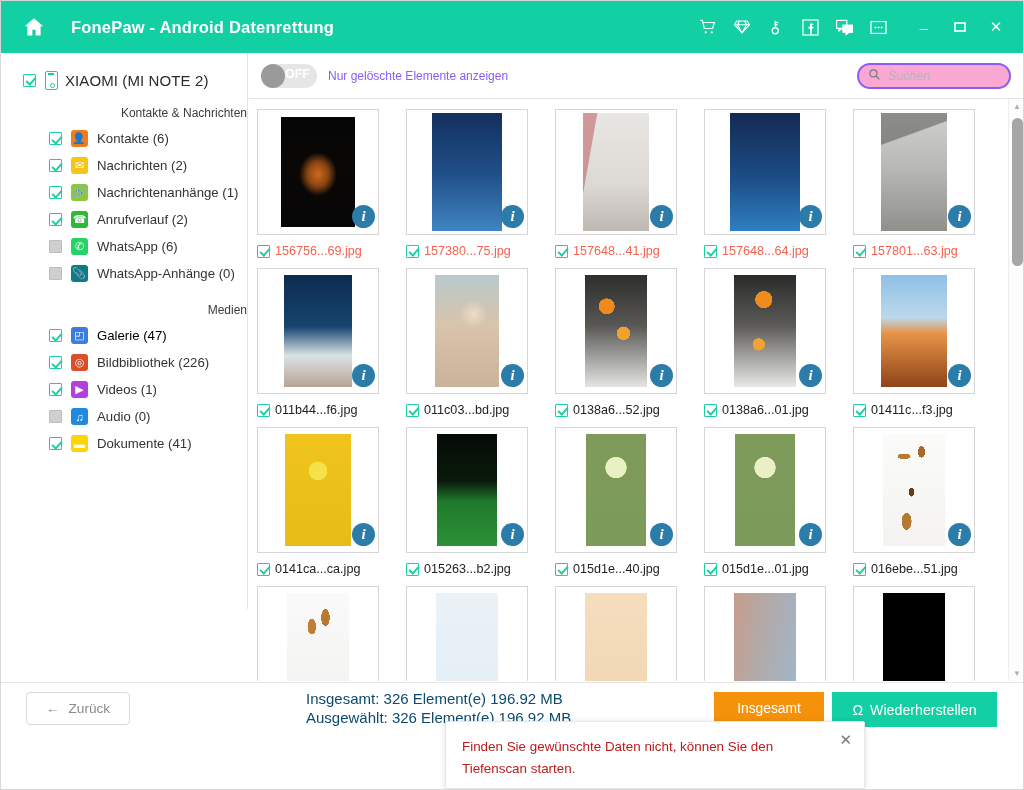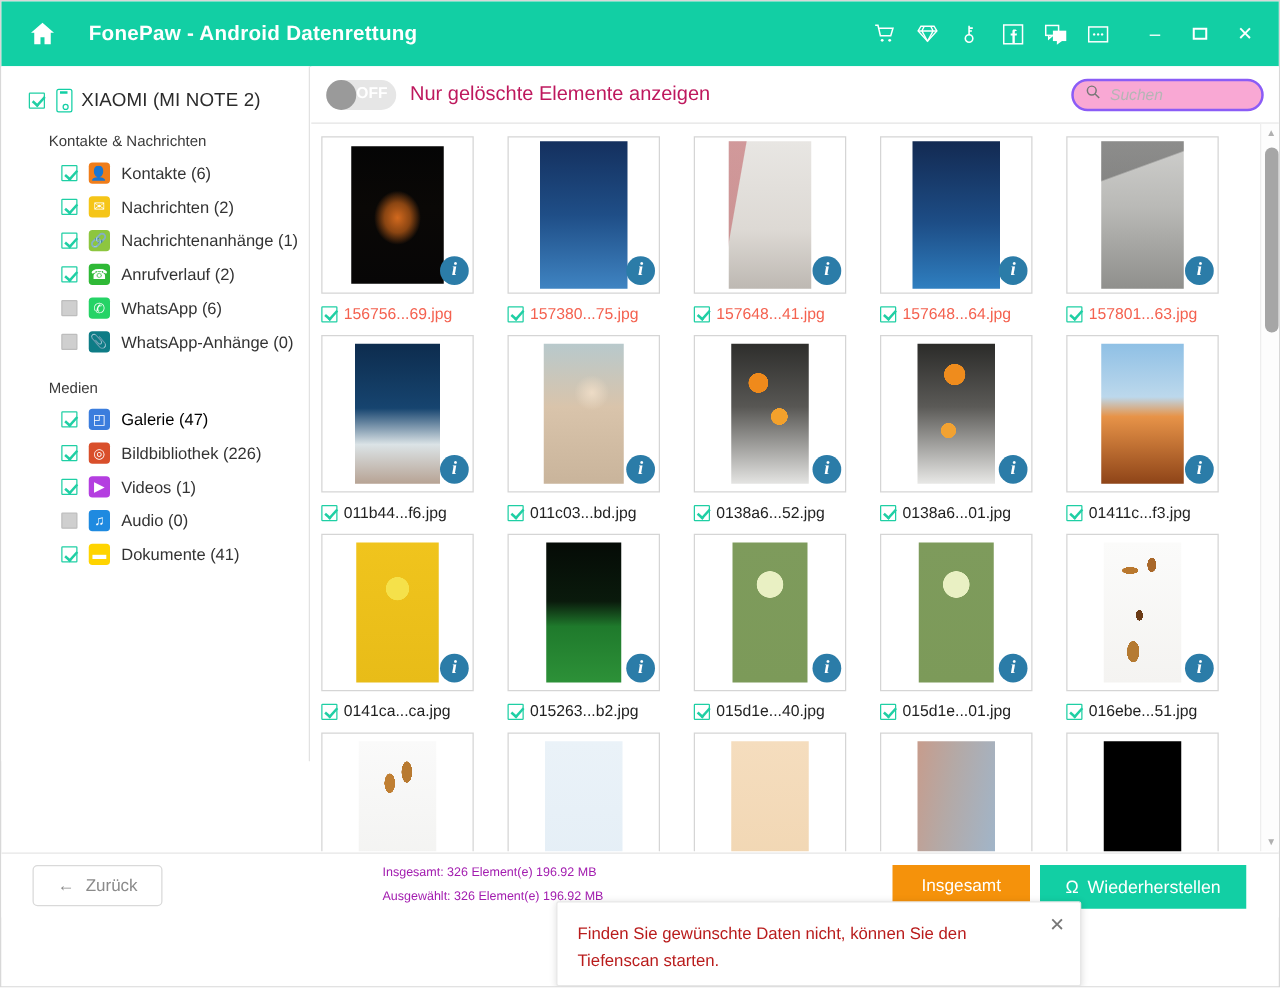--- a/index.html
+++ b/index.html
@@ -54,20 +54,21 @@
   }
   .wctrl.min { margin-left: 16px; }
 
   
   .sidebar {
     position: absolute; left: 0; top: 52px;
     width: 247px; height: 556px;
     background: #ffffff;
     border-right: 1px solid #e2e2e2;
     overflow: hidden;
+    text-align: right;
   }
   .device-row {
     display: flex; align-items: center;
     height: 34px; padding-left: 22px; margin-top: 10px;
   }
   .device-label {
     font-size: 15px; color: #2b2b2b; margin-left: 7px;
     letter-spacing: .1px;
   }
   .group-title {
@@ -125,21 +126,21 @@
   .toggle .knob {
     position: absolute; left: 0px; top: 0px;
     width: 24px; height: 24px; border-radius: 50%;
     background: #9a9a9a;
   }
   .toggle .ttxt {
     position: absolute; right: 7px; top: 3px;
     font-size: 12.5px; color: #ffffff; font-weight: bold;
   }
   .toggle-label {
-    margin-left: 11px; font-size: 16px; color: #be185d;
+    margin-left: 11px; font-size: 12px; color: #8b5cf6;
   }
   .searchbox {
     margin-left: auto;
     width: 154px; height: 26px;
     border: 2px solid #8b5cf6; border-radius: 13px;
     background: #f9a8d4; display: flex; align-items: center;
     padding-left: 9px;
   }
   .searchbox input {
     border: 0; outline: 0; margin-left: 7px;
@@ -218,21 +219,21 @@
   .back-btn {
     position: absolute; left: 25px; top: 9px;
     width: 104px; height: 33px;
     border: 1px solid #d9d9d9; border-radius: 4px;
     background: #fff; color: #8b8b8b; font-size: 13.6px;
     display: flex; align-items: center; justify-content: center;
     gap: 9px;
   }
   .counts {
     position: absolute; left: 305px; top: 6px;
-    font-size: 10px; color: #a21caf; line-height: 19px;
+    font-size: 15px; color: #0c4a6e; line-height: 19px;
   }
   .deep-btn {
     position: absolute; left: 713px; top: 9px;
     width: 110px; height: 33px;
     background: #f5920b; color: #fff;
     font-size: 13.8px;
     display: flex; align-items: center; justify-content: center;
   }
   .recover-btn {
     position: absolute; left: 831px; top: 9px;

